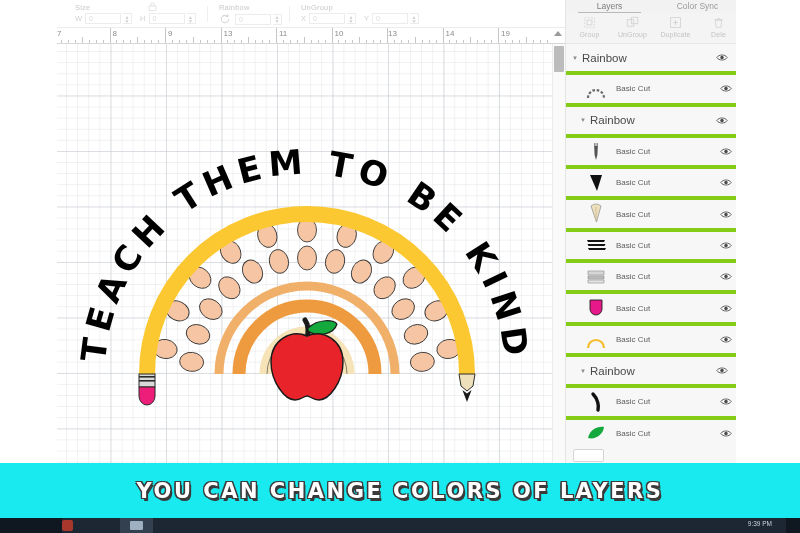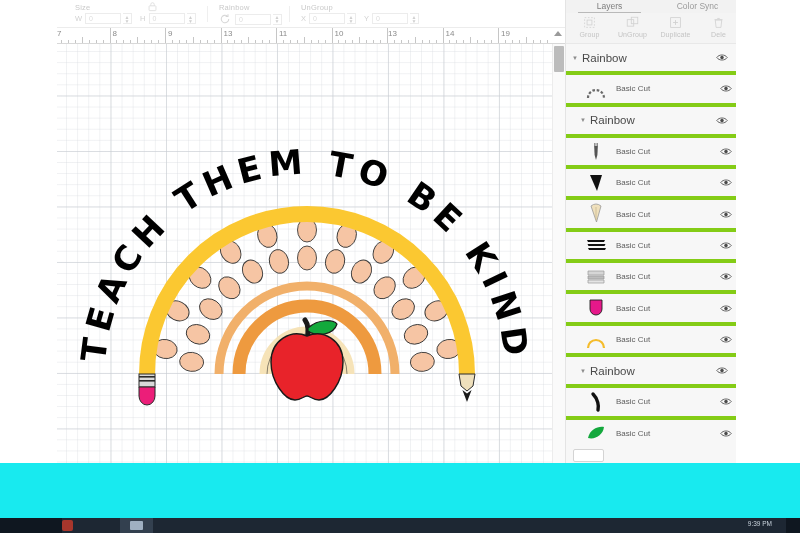--- a/index.html
+++ b/index.html
@@ -670,20 +670,21 @@
               <path d="M1 5.5 C4 1 12 1 15 5.5 C12 10 4 10 1 5.5 z" fill="none" stroke="#4a4a4a" stroke-width="1.1"></path>
               <circle cx="8" cy="5.5" r="2.3" fill="#4a4a4a"></circle>
             </svg>
           </div>
         </div>
       </div>
     <div class="panel-btn"></div>
   </div>
 
   <div class="banner">
+    <div class="banner-line">YOU CAN CHANGE COLORS OF LAYERS</div>
   </div>
 
   <div class="taskbar">
     <div class="tb-edge"></div>
     <div class="tb-edgeR"></div>
     <div class="tb-left">
       <div class="tb-ico" style="background:#c0392b;"></div>
       <div class="tb-ico" style="background:#8e2b20;margin-left:38px;"></div>
     </div>
     <div class="tb-active">

